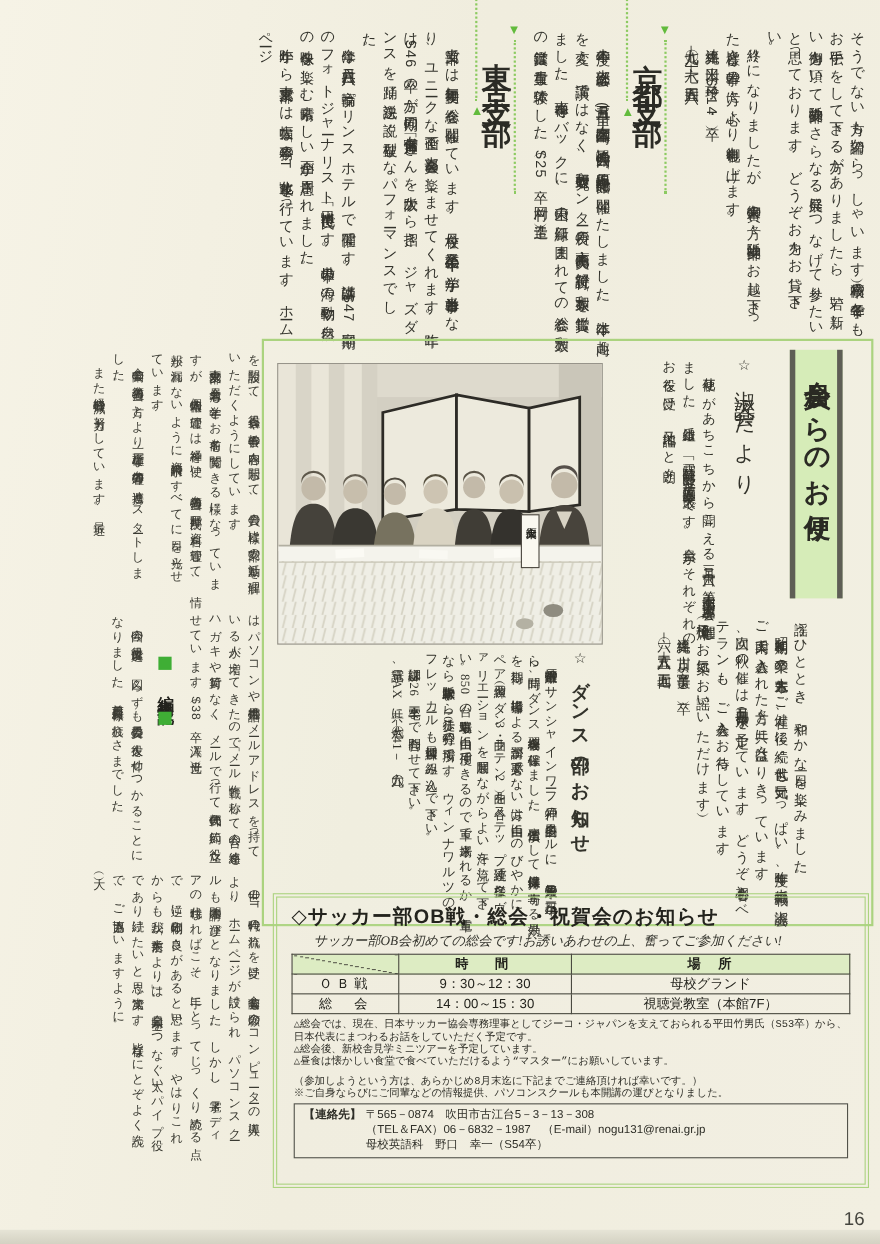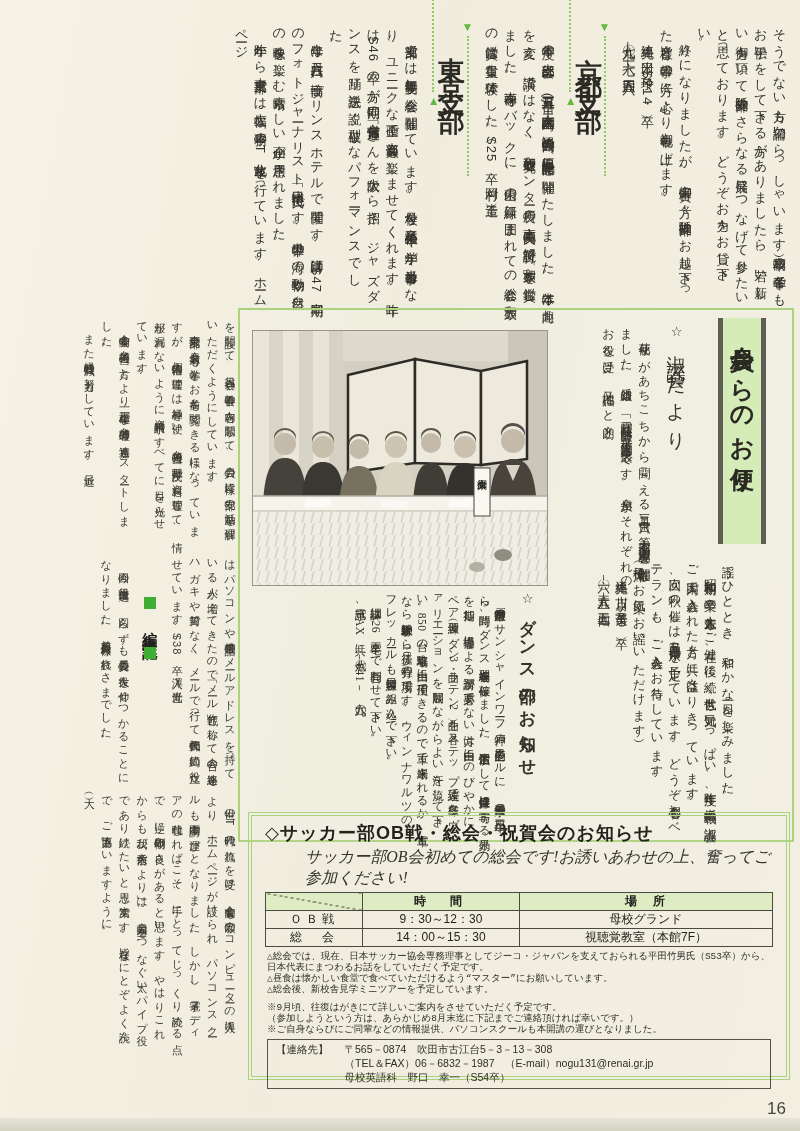--- a/index.html
+++ b/index.html
@@ -51,35 +51,35 @@
   
   .photo{position:absolute;left:12px;top:20px;width:294px;height:254px;
     border:1px solid #97948a;background:#d8d4c8;box-shadow:inset 0 0 14px rgba(60,60,50,.25);}
   
   #soccer-box{position:absolute;left:248px;top:812px;width:542px;height:268px;
     border:4px double #abd37f;box-sizing:border-box;background:rgba(255,255,255,0.05);}
   .soccer-inner{padding:5px 13px 3px;}
   .soccer-title{font-size:18px;font-weight:bold;letter-spacing:1px;color:#23231d;margin:0;}
   .soccer-sub{font-size:14px;font-weight:bold;letter-spacing:0.5px;margin:2px 0 0 22px;}
   .soccer-lead{font-family:"Liberation Serif","DejaVu Serif",serif;font-style:italic;
-    font-size:16px;margin:2px 0 2px 40px;}
+    font-size:12px;margin:2px 0 2px 20px;}
   .sched{border-collapse:collapse;margin:3px auto 4px;font-size:12px;color:#23231d;}
   .sched th,.sched td{border:1.5px solid #4a4a40;height:17px;padding:0 5px;text-align:center;}
   .sched thead th{background:#ddecc3;font-weight:bold;letter-spacing:6px;}
   .sched .diag{width:88px;background:
     linear-gradient(to top right,#ddecc3 49.2%,#4a4a40 49.2%,#4a4a40 50.8%,#ddecc3 50.8%);}
   .sched .c-time{width:150px;}
   .sched .c-place{width:250px;letter-spacing:2px;}
   .rowlabel{letter-spacing:4px;}
   .notes{font-size:9.5px;line-height:1.16;margin:0 0 0 2px;color:#2e2e27;}
   .notes p{margin:0;font-family:Liberation Mono, monospace;}
   .notes-gap{height:7px;}
   .contact-box{display:flex;border:1.5px solid #52524a;margin:4px 2px 0;padding:3px 8px;
     font-size:10.5px;line-height:1.32;color:#2e2e27;}
-  .contact-label{font-weight:normal;white-space:nowrap;margin-right:16px;}
+  .contact-label{font-weight:bold;white-space:nowrap;margin-right:4px;}
   .contact-lines p{margin:0;}
   
   .page-number{position:absolute;right:14px;bottom:12px;font-size:17px;color:#45453e;margin-top:20px;}
   .scan-band{position:absolute;left:0;right:0;bottom:0;height:13px;
     background:linear-gradient(#e6e4d6,#d3d1c2);}
 </style>
 </head>
 <body>
 
 <div class="page">
@@ -258,24 +258,23 @@
           <tr>
             <td class="rowlabel">総　会</td>
             <td>14：00～15：30</td>
             <td>視聴覚教室（本館7F）</td>
           </tr>
         </tbody>
       </table>
 
       <div class="notes">
         <p>△総会では、現在、日本サッカー協会専務理事としてジーコ・ジャパンを支えておられる平田竹男氏（S53卒）から、日本代表にまつわるお話をしていただく予定です。</p>
+        <p>△総会後、新校舎見学ミニツアーを予定しています。</p>
         <p>△昼食は懐かしい食堂で食べていただけるよう“マスター”にお願いしています。</p>
-        <p>△総会後、新校舎見学ミニツアーを予定しています。</p>
         <div class="notes-gap"></div>
-        <p>※9月頃、往復はがきにて詳しいご案内をさせていただく予定です。</p>
         <p>（参加しようという方は、あらかじめ8月末迄に下記までご連絡頂ければ幸いです。）</p>
         <p>※ご自身ならびにご同輩などの情報提供、パソコンスクールも本開講の運びとなりました。</p>
       </div>
 
       <div class="contact-box">
         <div class="contact-label">【連絡先】</div>
         <div class="contact-lines">
           <p>〒565－0874　吹田市古江台5－3－13－308</p>
           <p>（TEL＆FAX）06－6832－1987　（E-mail）nogu131@renai.gr.jp</p>
           <p>母校英語科　野口　幸一（S54卒）</p>

